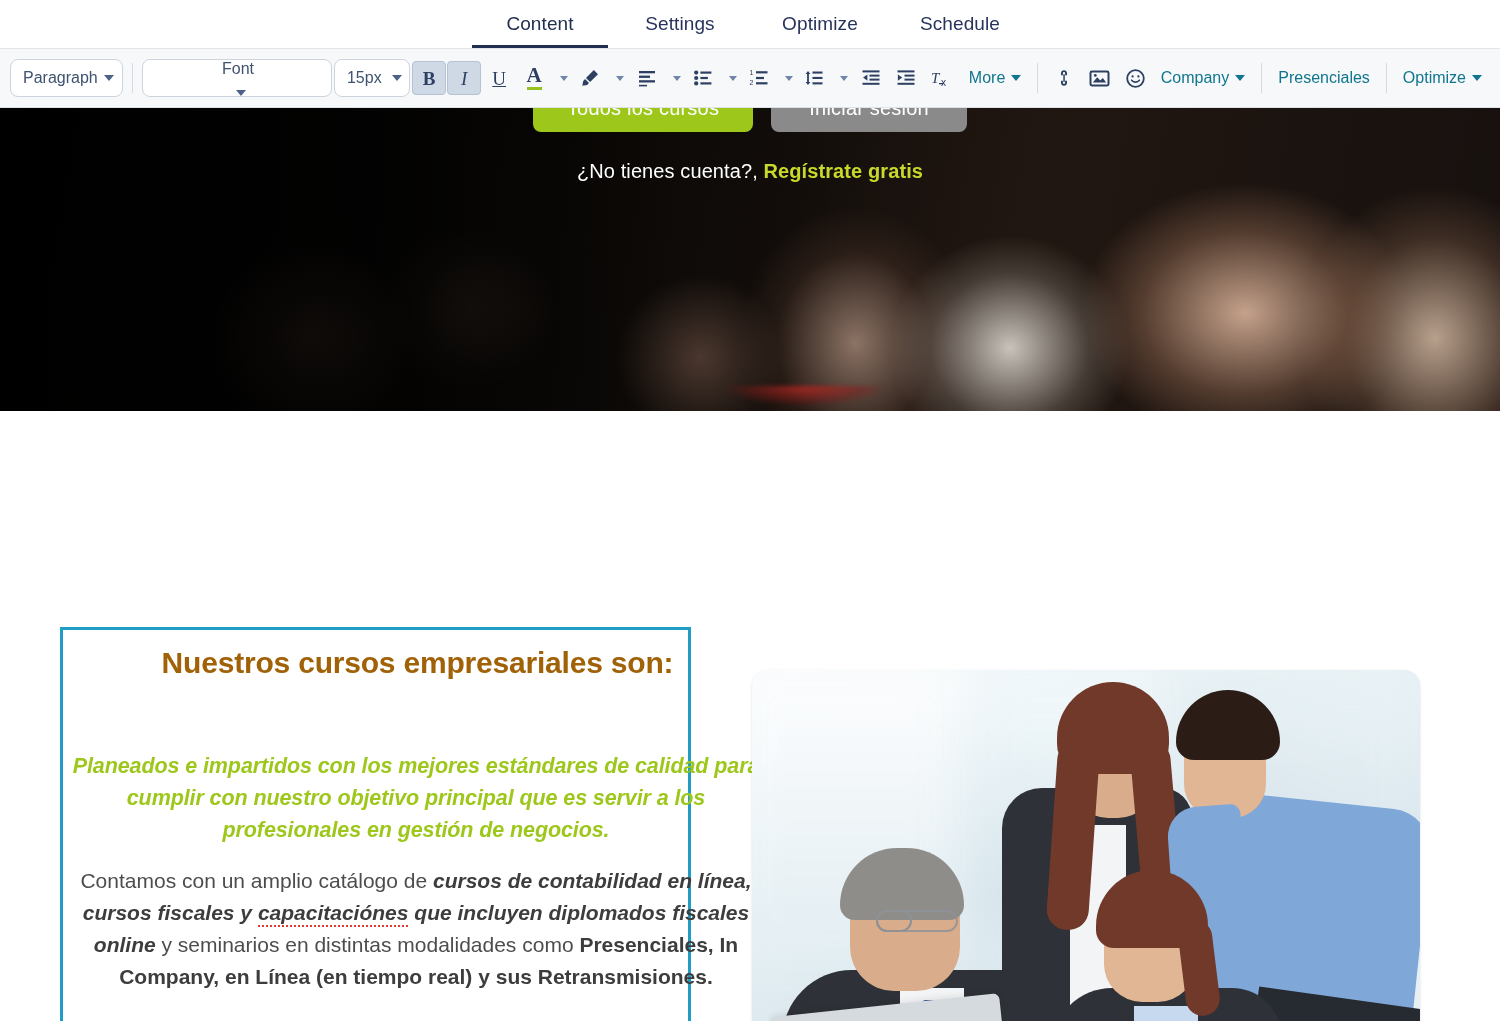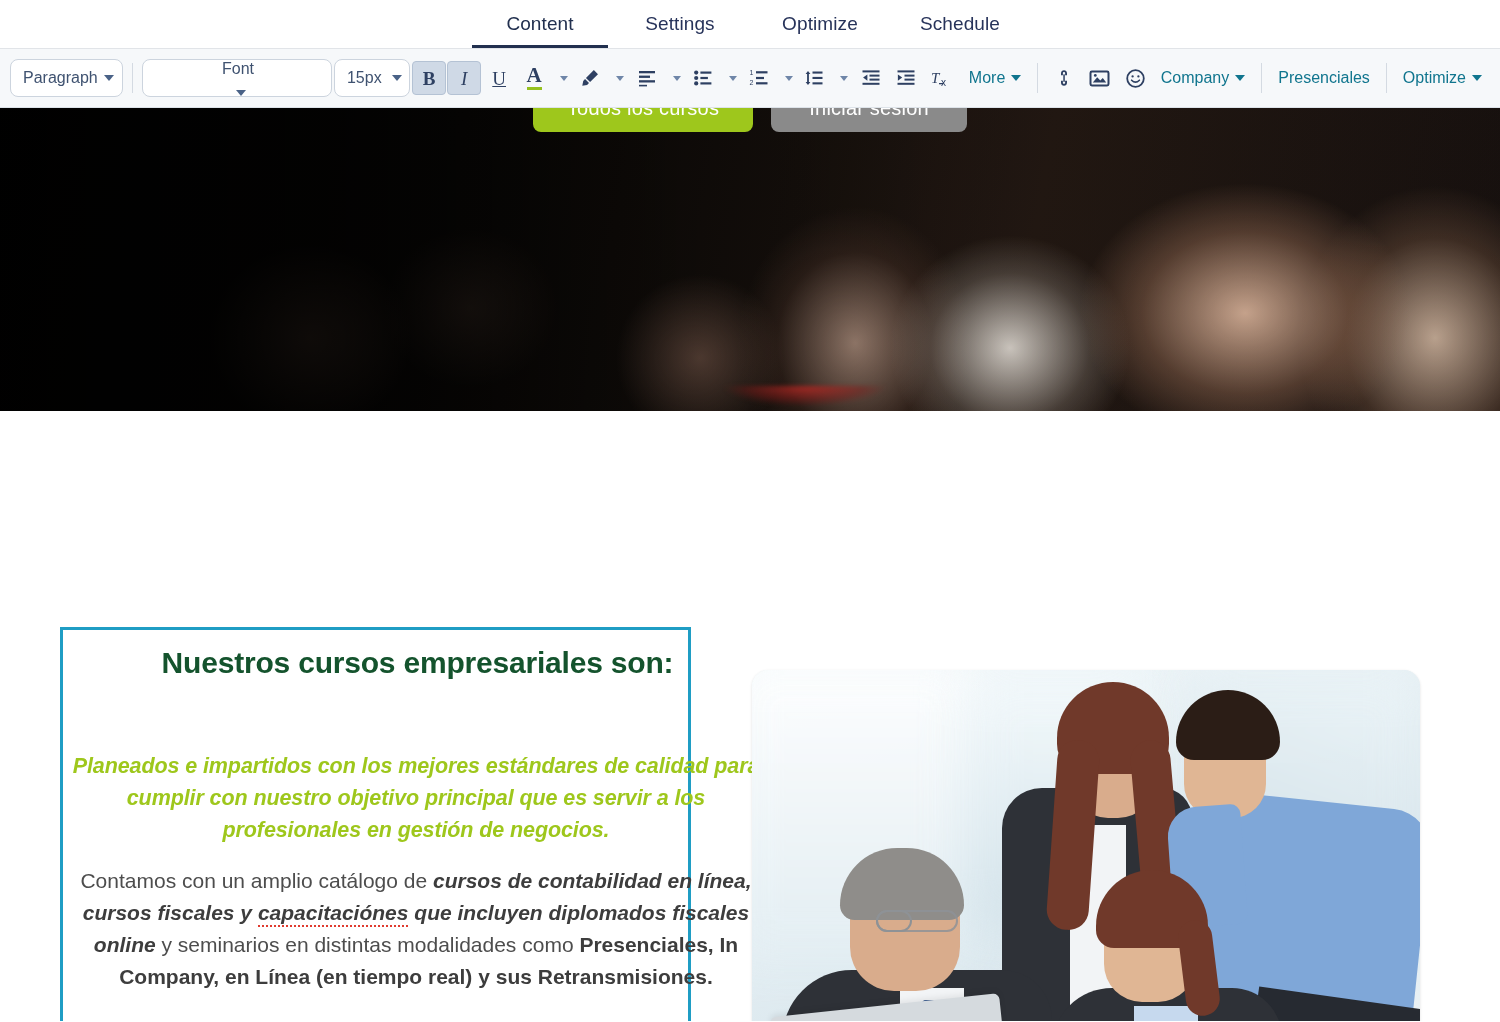--- a/index.html
+++ b/index.html
@@ -224,21 +224,21 @@
   .tb-inner {
     position: absolute;
     left: 3px; top: 3px;
     width: 700px;
     padding: 11px 0 0 0;
     text-align: center;
   }
   .tb-h {
     font-size: 30px;
     font-weight: bold;
-    color: #14532d;
+    color: #a16207;
     line-height: 1.25;
     letter-spacing: -.2px;
     padding-left: 3px;
   }
   .tb-p {
     font-size: 21px;
     color: #4d4d4d;
     line-height: 32px;
     text-align: center;
   }
@@ -522,20 +522,23 @@
 
     <div class="hero-content">
       <div class="hero-btns">
         <div class="hbtn hbtn-primary">
           <span>Todos los cursos</span>
         </div>
         <div class="hbtn hbtn-secondary">
           <span>Iniciar sesión</span>
         </div>
       </div>
+      <div class="hero-note">
+        <span>¿No tienes cuenta?, </span><b>Regístrate gratis</b>
+      </div>
     </div>
   </div>
 
   <div class="textbox">
     <div class="tb-inner">
 
       <div class="tb-h">Nuestros cursos empresariales son:</div>
 
       <div class="tb-p p-green">Planeados e impartidos con los mejores estándares de calidad para cumplir con nuestro objetivo principal que es servir a los profesionales en gestión de negocios.</div>
 

